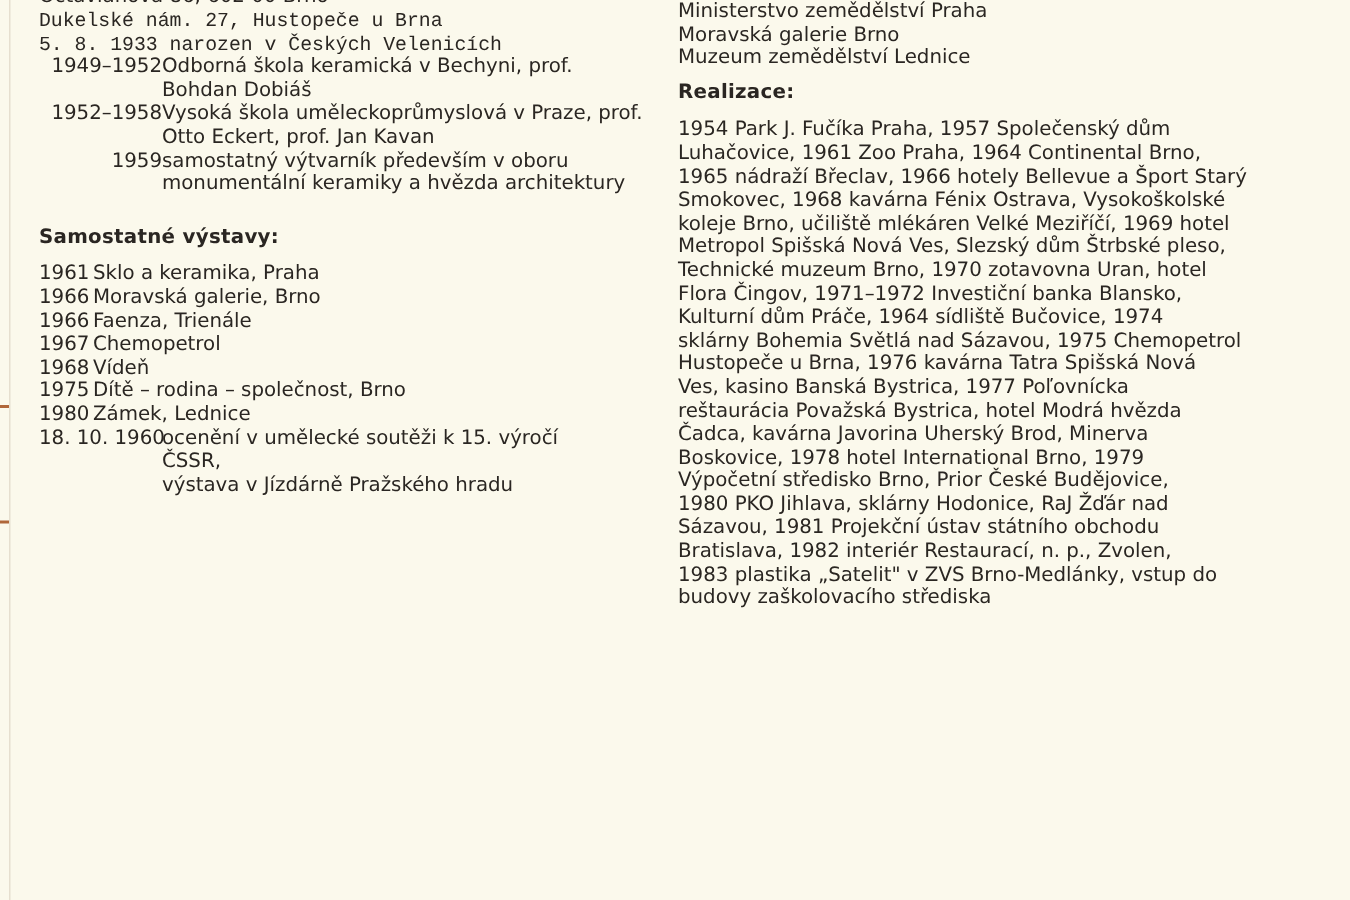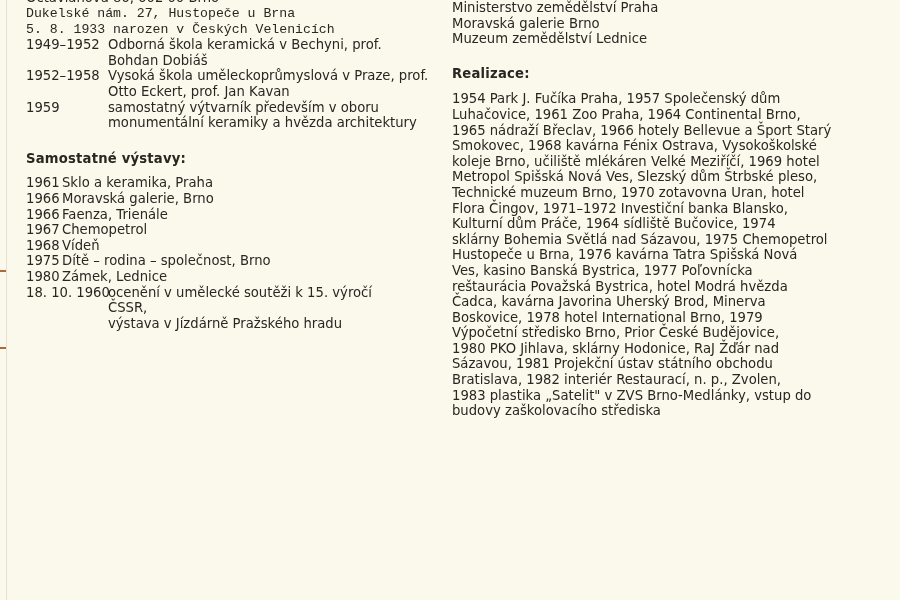--- a/index.html
+++ b/index.html
@@ -18,21 +18,21 @@
     position:absolute; left:0; width:6px; height:2px; background:#b0673a;
   }
   .col { position:absolute; top:0; font-size:13.2px; line-height:15.6px; }
   .left { left:26px; width:410px; }
   .right { left:452px; width:400px; }
   .clip-line { height:6px; overflow:hidden; position:relative; }
   .clip-line span { position:absolute; bottom:0; left:0; white-space:nowrap; }
   .row { display:flex; }
   .row .d { flex:0 0 auto; white-space:nowrap; }
   .row .t { flex:1 1 auto; }
-  .bio .d { width:82px; }
+  .bio .d { width:82px;text-align:right; }
   .plain { white-space:nowrap;font-family:Liberation Mono, monospace; }
   .heading { font-weight:bold; margin-top:20px; margin-bottom:9px; letter-spacing:0.2px; }
   .ex .d { width:36px; }
   .ex-award .d { width:82px; }
   .para { margin:0; text-align:left; }
 </style>
 </head>
 <body>
 
 <div class="page-edge"></div>
@@ -97,21 +97,21 @@
       <div>výstava v Jízdárně Pražského hradu</div>
     </span>
   </div>
 </div>
 
 <div class="col right">
   <div>Ministerstvo zemědělství Praha</div>
   <div>Moravská galerie Brno</div>
   <div>Muzeum zemědělství Lednice</div>
 
-  <div class="heading" style="margin-top:19px;margin-bottom:10px">Realizace:</div>
+  <div class="heading" style="margin-top:7px;margin-bottom:10px">Realizace:</div>
   <div class="para">
     <div>1954 Park J. Fučíka Praha, 1957 Společenský dům</div>
     <div>Luhačovice, 1961 Zoo Praha, 1964 Continental Brno,</div>
     <div>1965 nádraží Břeclav, 1966 hotely Bellevue a Šport Starý</div>
     <div>Smokovec, 1968 kavárna Fénix Ostrava, Vysokoškolské</div>
     <div>koleje Brno, učiliště mlékáren Velké Meziříčí, 1969 hotel</div>
     <div>Metropol Spišská Nová Ves, Slezský dům Štrbské pleso,</div>
     <div>Technické muzeum Brno, 1970 zotavovna Uran, hotel</div>
     <div>Flora Čingov, 1971–1972 Investiční banka Blansko,</div>
     <div>Kulturní dům Práče, 1964 sídliště Bučovice, 1974</div>

